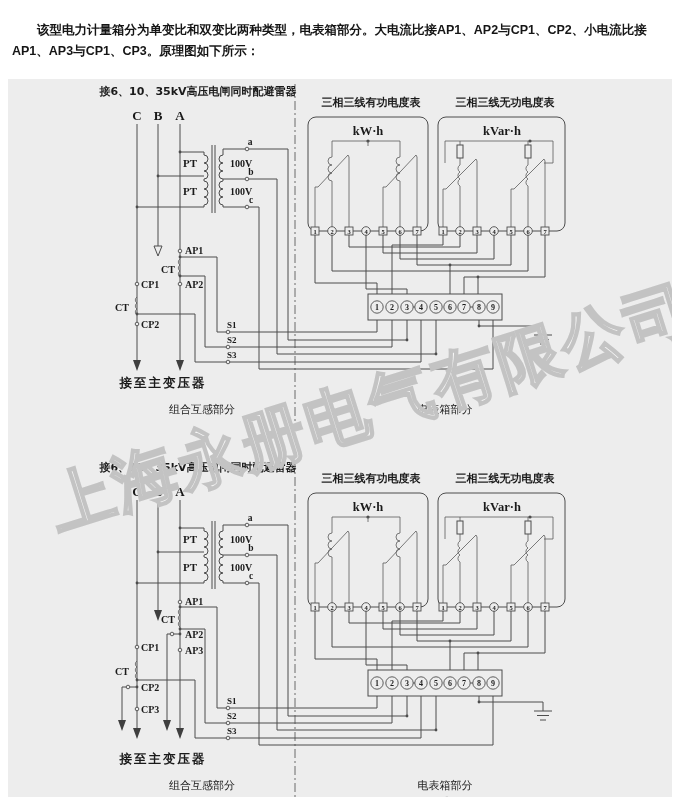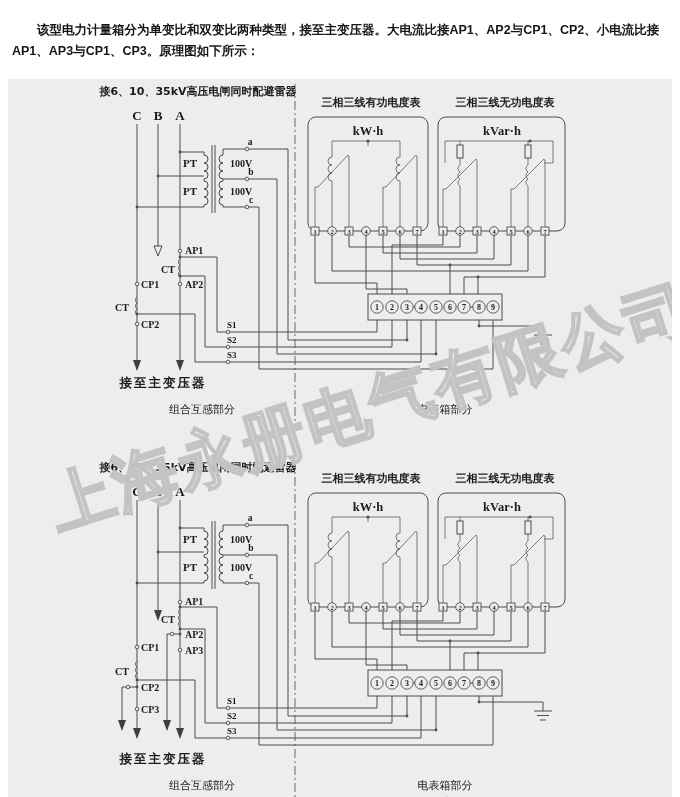--- a/index.html
+++ b/index.html
@@ -18,21 +18,21 @@
   .harrow{fill:#ededed;stroke:#4d4d4d;stroke-width:1;}
   .term{fill:#ededed;stroke:#4d4d4d;stroke-width:0.9;}
   .cn{font-family:"DejaVu Sans","Liberation Sans",sans-serif;fill:#1a1a1a;}
   .sr{font-family:"Liberation Serif","DejaVu Serif",serif;font-weight:bold;fill:#1a1a1a;}
   .wm{font-family:"DejaVu Sans",sans-serif;font-weight:bold;font-size:64px;letter-spacing:3px;
       fill:rgba(255,255,255,0.55);stroke:#c3c3c3;stroke-width:2.2px;}
 </style>
 </head>
 <body>
 
-<p class="intro">该型电力计量箱分为单变比和双变比两种类型，接至主变压器。大电流比接AP1、AP2与CP1、CP2、小电流比接AP1、AP3与CP1、CP3。原理图如下所示：</p>
+<p class="intro">该型电力计量箱分为单变比和双变比两种类型，电表箱部分。大电流比接AP1、AP2与CP1、CP2、小电流比接AP1、AP3与CP1、CP3。原理图如下所示：</p>
 
 <div class="panel">
 <svg width="664" height="742" viewBox="0 0 664 742" xmlns="http://www.w3.org/2000/svg">
 
 <defs>
 
   <g id="shared-g">
 
     <path class="sep" d="M287,5 V345"></path>
 

